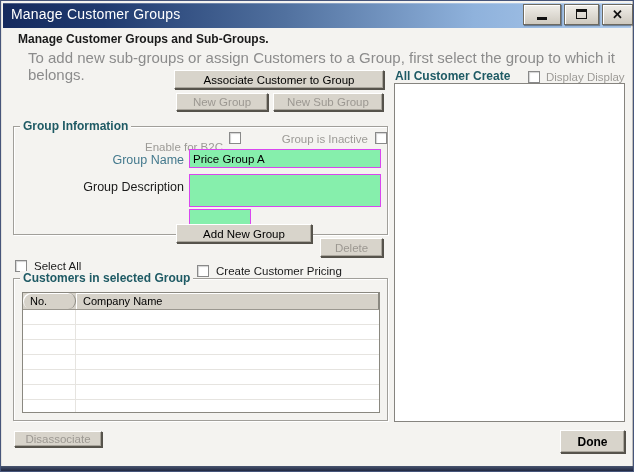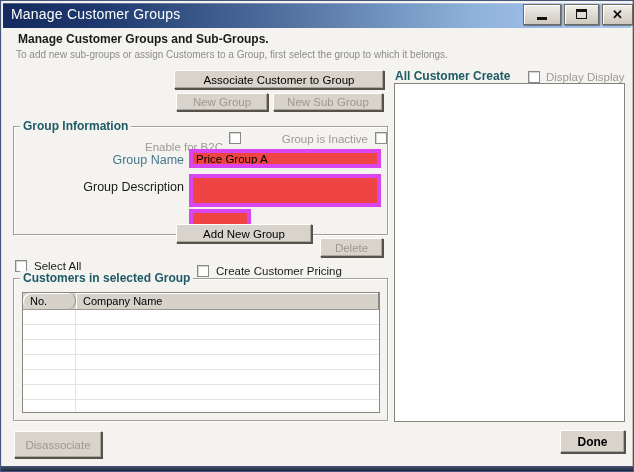--- a/index.html
+++ b/index.html
@@ -26,55 +26,55 @@
     cursor:default; }
   .win-btn-min   { left:522px; width:38px; }
   .win-btn-max   { left:563px; width:35px; }
   .win-btn-close { left:601px; width:31px; text-align:center;
     font-size:13px; font-weight:bold; line-height:19px; color:#111; }
   .glyph-min { position:absolute; left:13px; bottom:4px; width:10px; height:3px; background:#111; }
   .glyph-max { position:absolute; left:11px; top:4px; width:11px; height:10px;
     border:1px solid #111; border-top-width:3px; }
   
   .hdr-title { position:absolute; left:17px; top:31px; font-size:12px; font-weight:bold; color:#1A1A1A; }
-  .hdr-sub   { position:absolute; left:15px; top:48px; font-size:10px; color:#8C8C8C; }
+  .hdr-sub   { position:absolute; left:27px; top:48px; font-size:15px; color:#8C8C8C; }
   
   .btn {
     position:absolute; background:#D8D4CB; color:#000;
     border:1px solid; border-color:#FFFFFF #57544C #57544C #FFFFFF;
     box-shadow: inset -1px -1px 0 #A9A59C, 1px 1px 0 #55524B;
     font-family:"Liberation Sans", sans-serif; font-size:11.5px;
     text-align:center; cursor:default; padding:0;
   }
   .btn.disabled { color:#9C9892; }
   .btn.bold { font-weight:bold; }
   #btn-associate { left:173px; top:69px;  width:210px; height:19px; }
   #btn-newgroup  { left:175px; top:92px;  width:92px;  height:18px; }
   #btn-newsub    { left:272px; top:92px;  width:110px; height:18px; }
   #btn-addnew    { left:175px; top:223px; width:136px; height:19px; }
   #btn-delete    { left:319px; top:237px; width:63px;  height:19px; }
-  #btn-disassoc  { left:13px;  top:430px; width:88px;  height:27px; }
+  #btn-disassoc  { left:13px;  top:430px; width:88px;  height:16px; }
   #btn-done      { left:559px; top:429px; width:65px;  height:23px; font-size:12px; }
   
   .fieldset { position:absolute; border:1px solid #A19F9A;
     box-shadow: inset 1px 1px 0 #FFFFFF, 1px 1px 0 #FFFFFF; }
   #fs-group     { left:12px; top:125px; width:375px; height:109px; }
   #fs-customers { left:12px; top:277px; width:375px; height:143px; }
   .legend { position:absolute; top:-8px; left:6px; background:#F4F3F0; padding:0 3px;
     font-size:12px; font-weight:bold; color:#1E5A64; white-space:nowrap; }
   
   .lbl { position:absolute; font-size:11.5px; color:#1A1A1A; white-space:nowrap; }
   .lbl.right { text-align:right; }
   .lbl.gray  { color:#9C9A96; }
   .lbl.teal  { color:#44798D; }
   .lbl.big   { font-size:12.5px; }
   .panel-title { position:absolute; font-size:12px; font-weight:bold; color:#1E5A64; }
   .cb { position:absolute; width:12px; height:12px; background:#FFFFFF;
     border:1px solid #898989; box-shadow: inset 1px 1px 1px rgba(0,0,0,0.18); cursor:default; }
-  .txt { position:absolute; background:#ef4444; border:4px solid #d946ef;
+  .txt { position:absolute; background:#86efac; border:1px solid #d946ef;
     font-family:"Liberation Sans", sans-serif; font-size:11.5px; color:#000;
     padding:0 3px; outline:none; }
   #inp-name { left:188px; top:148px; width:192px; height:19px; }
   #inp-desc { left:188px; top:173px; width:192px; height:33px; resize:none; padding-top:2px; }
   #inp-uom  { left:188px; top:208px; width:62px;  height:19px; }
   
   .table { position:absolute; left:21px; top:291px; width:358px; height:121px;
     border:1px solid #8A8880; background:#FFFFFF; overflow:hidden; }
   .thead { display:flex; height:17px; background:#D6D2C9; border-bottom:1px solid #9B9890; }
   .th { box-shadow: inset 1px 1px 0 #FFFFFF; border-right:1px solid #8A8880;

